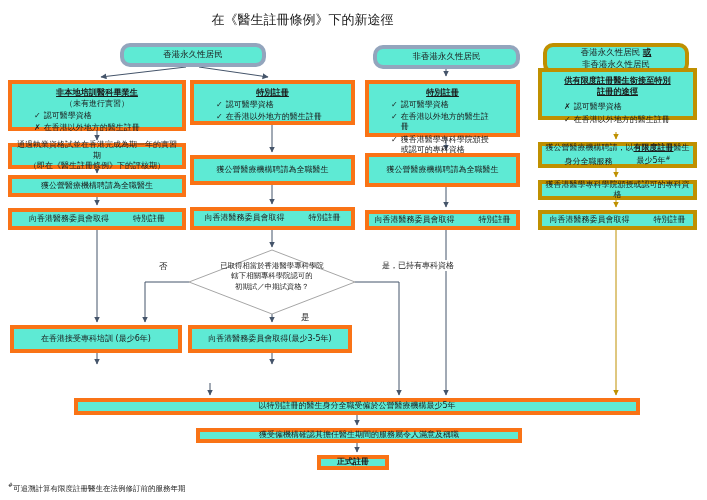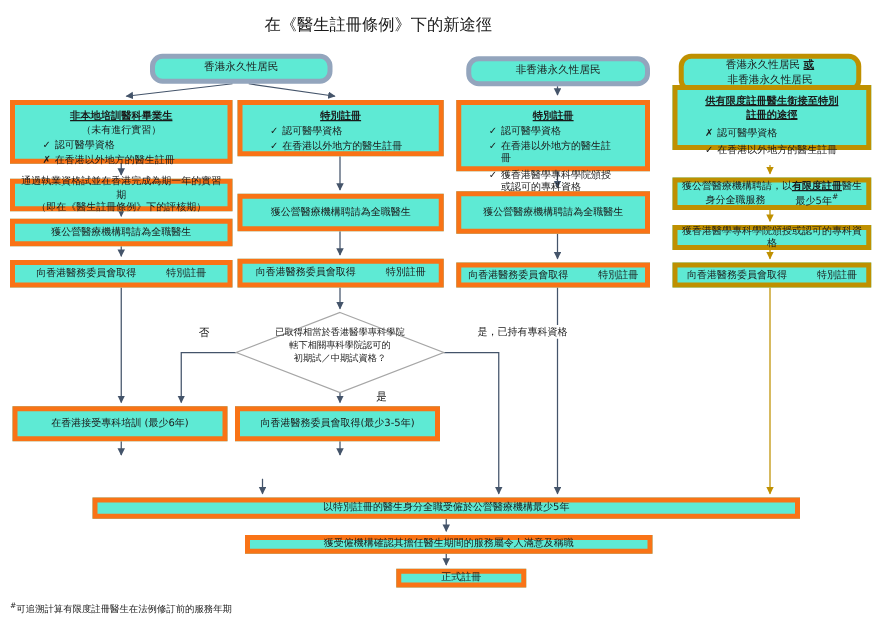--- a/index.html
+++ b/index.html
@@ -189,21 +189,21 @@
   </div>
   <div class="node proc" style="left:188px;top:325px;width:164px;height:28px;">
     <span>向香港醫務委員會取得(最少3-5年)</span>
   </div>
   <div class="node proc" style="left:74px;top:398px;width:566px;height:17px;">
     <span>以特別註冊的醫生身分全職受僱於公營醫療機構最少5年</span>
   </div>
   <div class="node proc" style="left:156px;top:428px;width:326px;height:15px;margin-left:40px;">
     <span>獲受僱機構確認其擔任醫生期間的服務屬令人滿意及稱職</span>
   </div>
-  <div class="node proc" style="left:317px;top:455px;width:104px;height:15px;font-weight:normal;">
+  <div class="node proc" style="left:317px;top:455px;width:72px;height:15px;font-weight:bold;">
     <span>正式註冊</span>
   </div>
 
   <div class="footnote">
     <sup>#</sup><span>可追溯計算有限度註冊醫生在法例修訂前的服務年期</span>
   </div>
 
 </div>
 
 </body></html>

